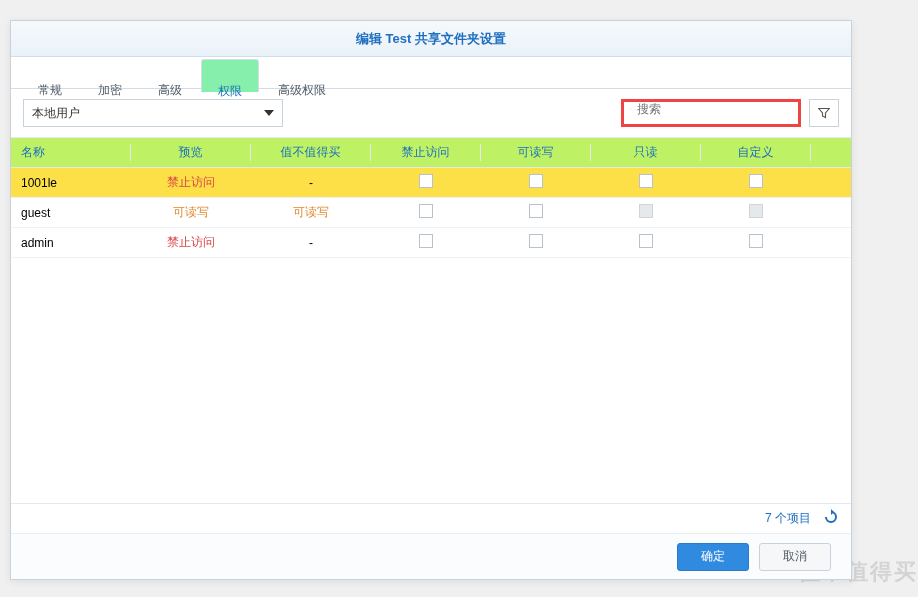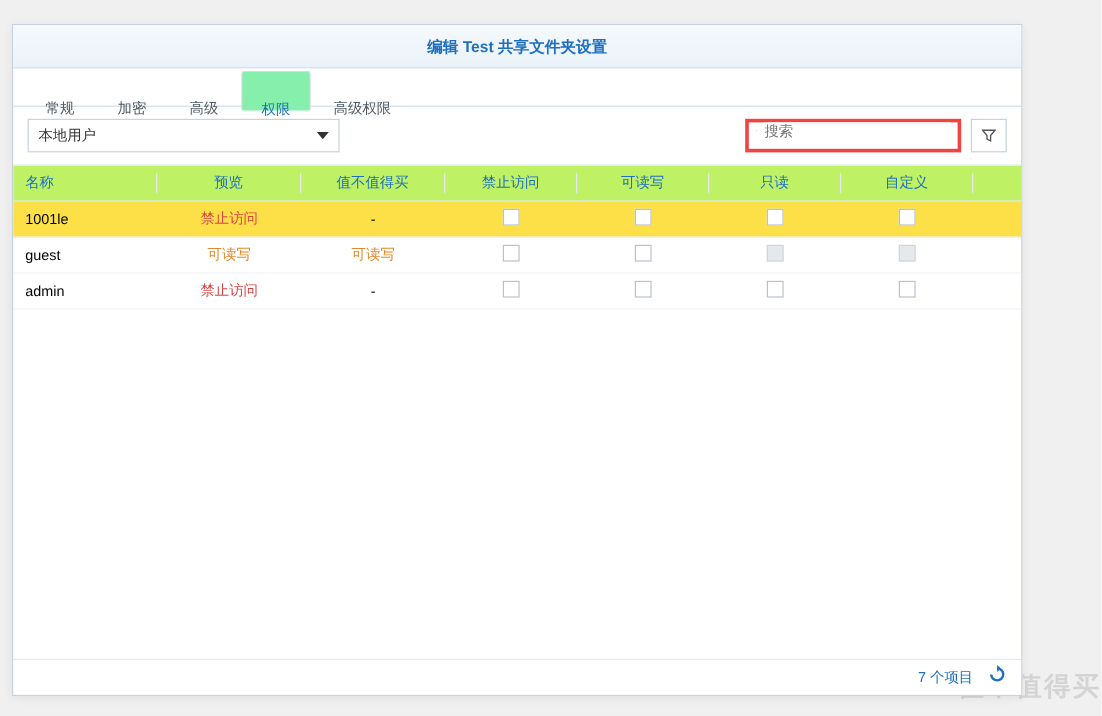--- a/index.html
+++ b/index.html
@@ -292,13 +292,17 @@
   <div class="status-bar">
     <span>7 个项目</span>
     <span class="refresh">
       <svg width="16" height="16" viewBox="0 0 16 16">
           <path d="M8 3 A5 5 0 1 1 3 8" fill="none" stroke="#1e6fbf" stroke-width="2"></path>
           <path d="M8 0 L8 6 L11 3 Z" fill="#1e6fbf"></path>
         </svg>
     </span>
   </div>
 
+  <div class="footer">
+    <div class="btn btn-primary">确定</div>
+    <div class="btn btn-default">取消</div>
+  </div>
 </div>
 
 </body></html>

